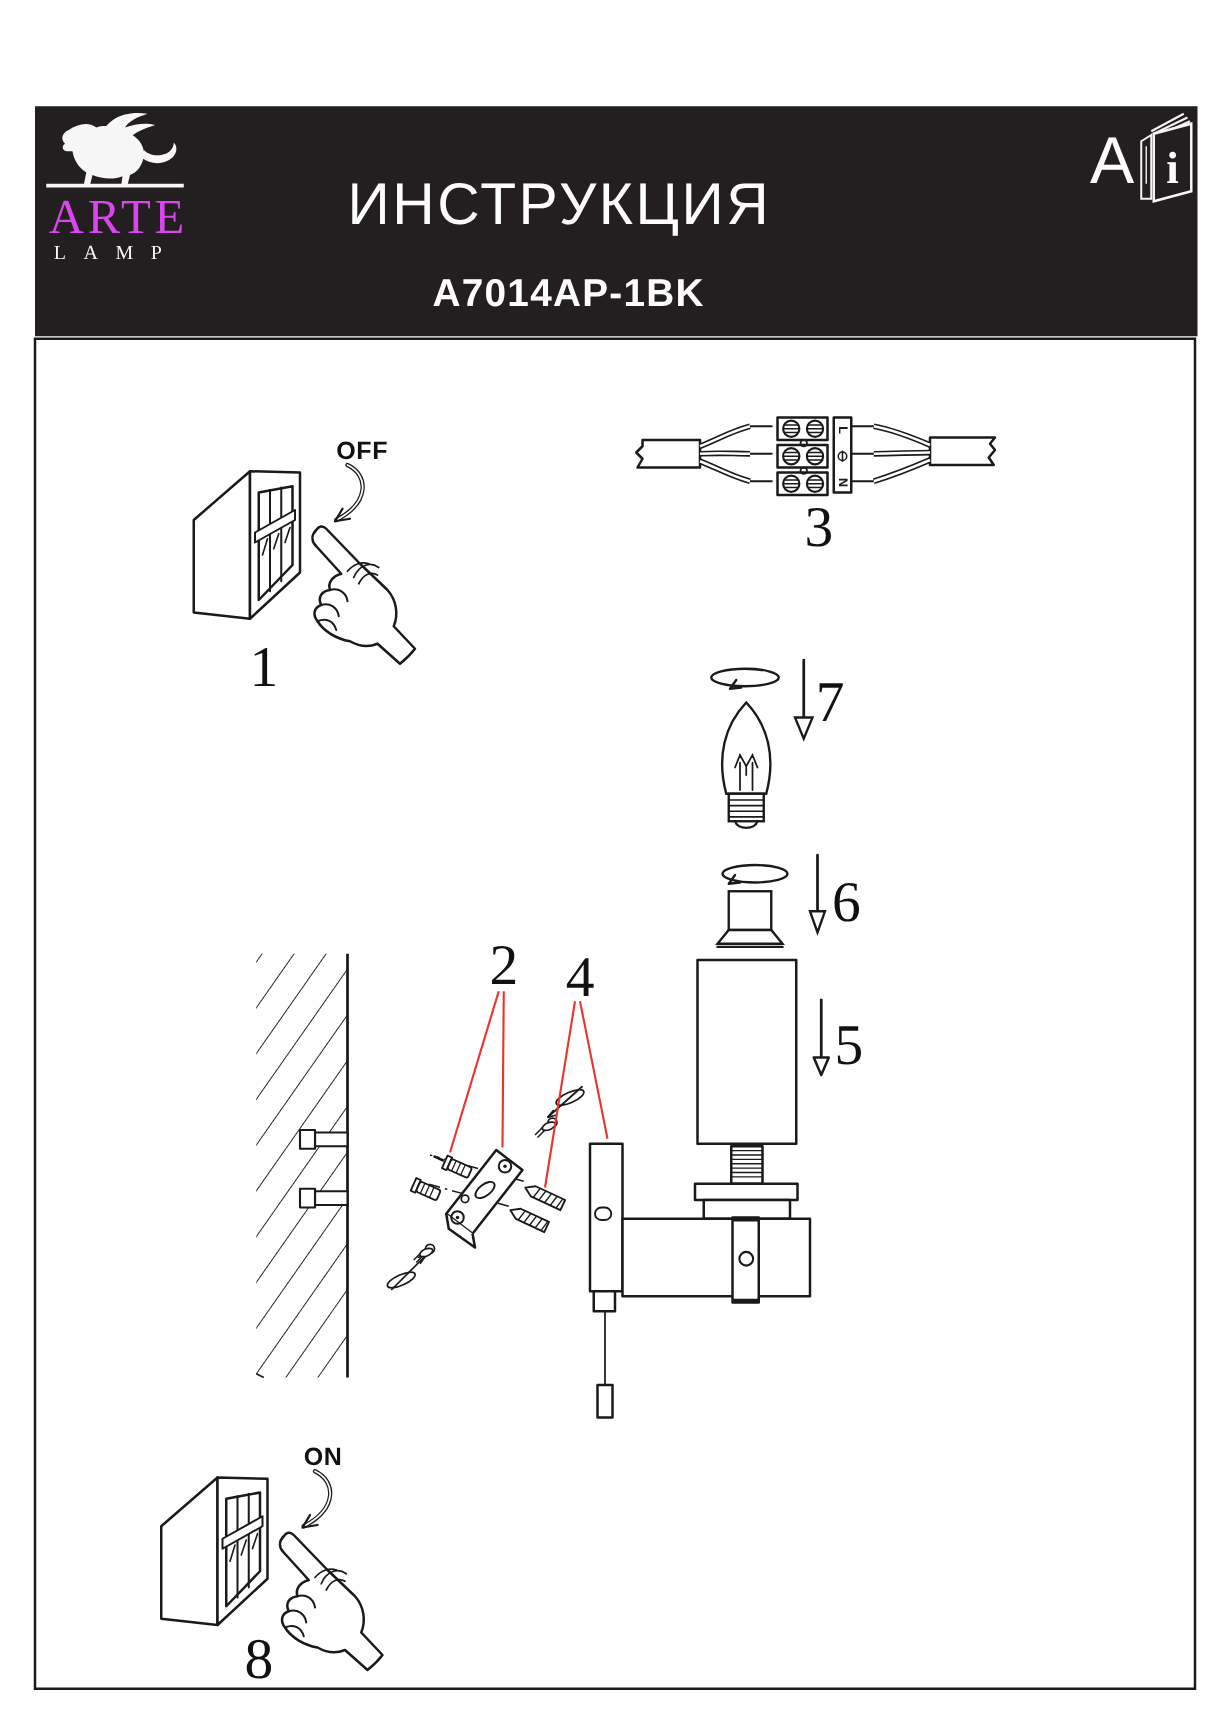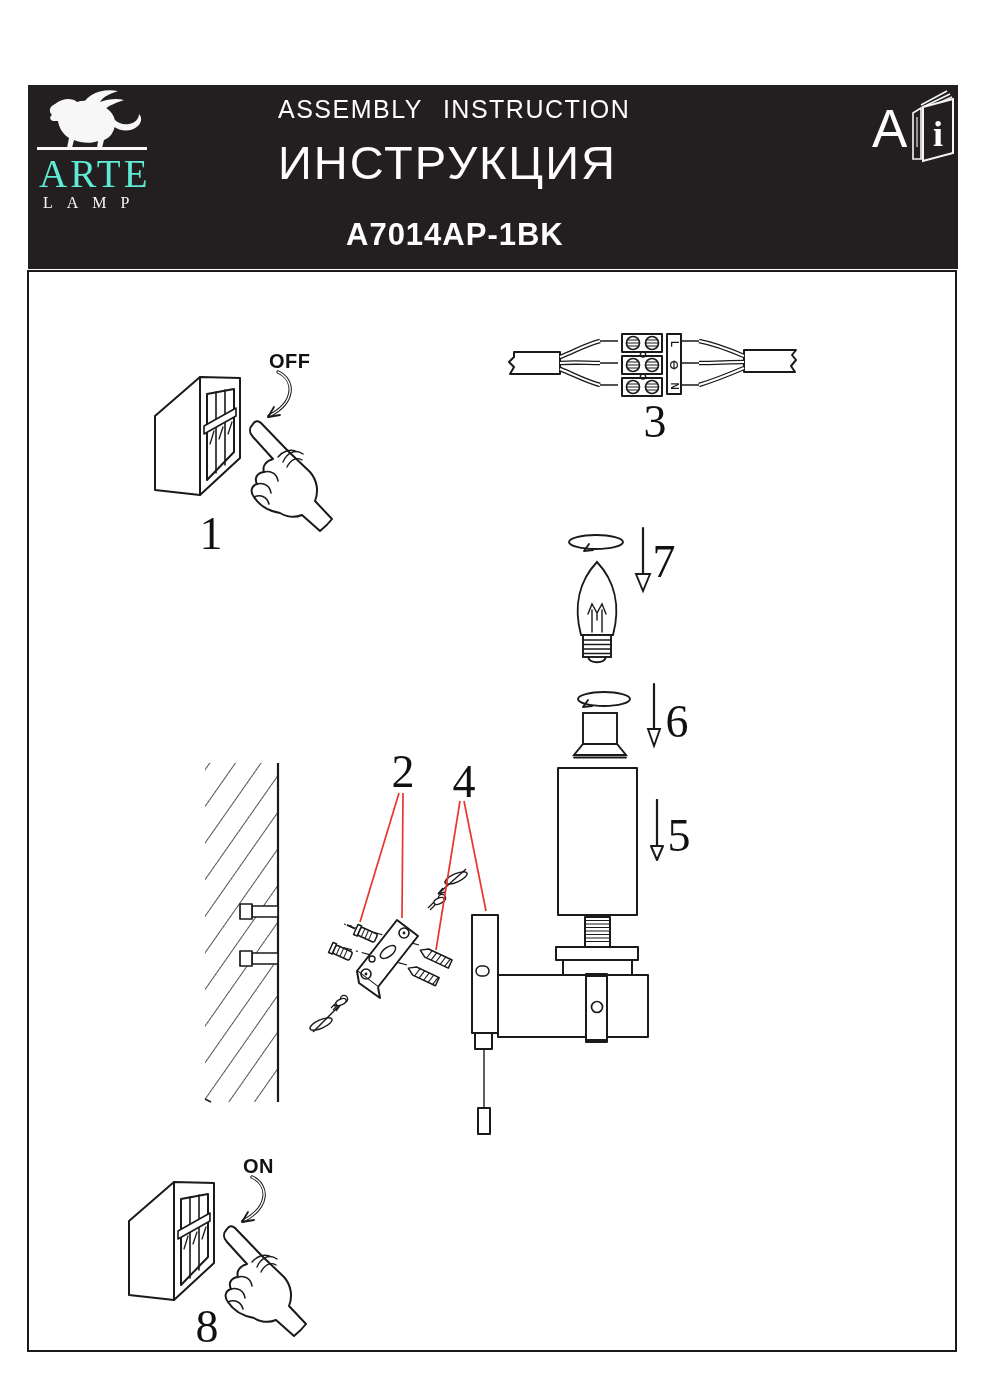--- a/index.html
+++ b/index.html
@@ -7,21 +7,21 @@
         font-family:"Liberation Sans",sans-serif;color:#111;}
   .abs{position:absolute;}
   
   .hdr{position:absolute;left:28px;top:85px;width:930px;height:184px;background:#231f20;}
   .t-en{position:absolute;left:250px;top:10px;font-size:25px;letter-spacing:1.5px;word-spacing:12px;
         color:#fdfdfd;font-weight:normal;white-space:nowrap;}
   .t-ru{position:absolute;left:250px;top:50px;font-size:47px;letter-spacing:2px;color:#fdfdfd;white-space:nowrap;}
   .t-model{position:absolute;left:318px;top:120px;font-size:31px;font-weight:bold;letter-spacing:1px;color:#fdfdfd;margin-top:12px;}
   .t-A{position:absolute;left:844px;top:13px;font-size:53px;color:#fdfdfd;}
   .brand-name{position:absolute;left:11px;top:66px;font-family:"Liberation Serif",serif;
-        font-size:39px;letter-spacing:3px;color:#5eead4;}
+        font-size:39px;letter-spacing:3px;color:#d946ef;}
   .brand-tag{position:absolute;left:15px;top:109px;font-family:"Liberation Serif",serif;
         font-size:16px;letter-spacing:14px;color:#f7f7f7;}
   
   .frame{position:absolute;left:27px;top:270px;width:930px;height:1082px;border:2.5px solid #1a1a1a;
          box-sizing:border-box;background:#fff;}
   svg.draw{position:absolute;left:0;top:0;}
   .num{position:absolute;font-family:"Liberation Serif",serif;font-size:46px;line-height:1;
        color:#111;transform:translateX(-50%);}
   .sw-label{position:absolute;font-size:20px;font-weight:bold;letter-spacing:.5px;color:#111;}
 </style>
@@ -41,21 +41,20 @@
                  C110,138 114,132 115,125 C116,118 112,112 106,108
                  C98,102 86,99 77,102 C71,97 62,99 55,104 Z"></path>
         <path d="M113,126 C121,132 131,132 138,126 C142,122 142,117 139,114
                  C139,119 135,123 129,124 C123,125 118,123 115,120 Z"></path>
         <rect x="37" y="147" width="110" height="3"></rect>
       </g>
     </svg>
     <div class="brand-name">ARTE</div>
     <div class="brand-tag">LAMP</div>
 
-    <div class="t-en">ASSEMBLY INSTRUCTION</div>
     <div class="t-ru">ИНСТРУКЦИЯ</div>
     <div class="t-model">A7014AP-1BK</div>
     <div class="t-A">A</div>
 
     <svg class="abs" style="left:880px;top:4px" width="50" height="78" viewBox="908 89 50 78">
       <g stroke="#f5f5f5" fill="none" stroke-width="1.6">
         <path d="M921,105 L947,91"></path>
           <path d="M923,107 L950,94"></path>
           <path d="M925,109 L952,97"></path>
         <path d="M913,113 L921,108 L921,159 L913,159 Z"></path>

